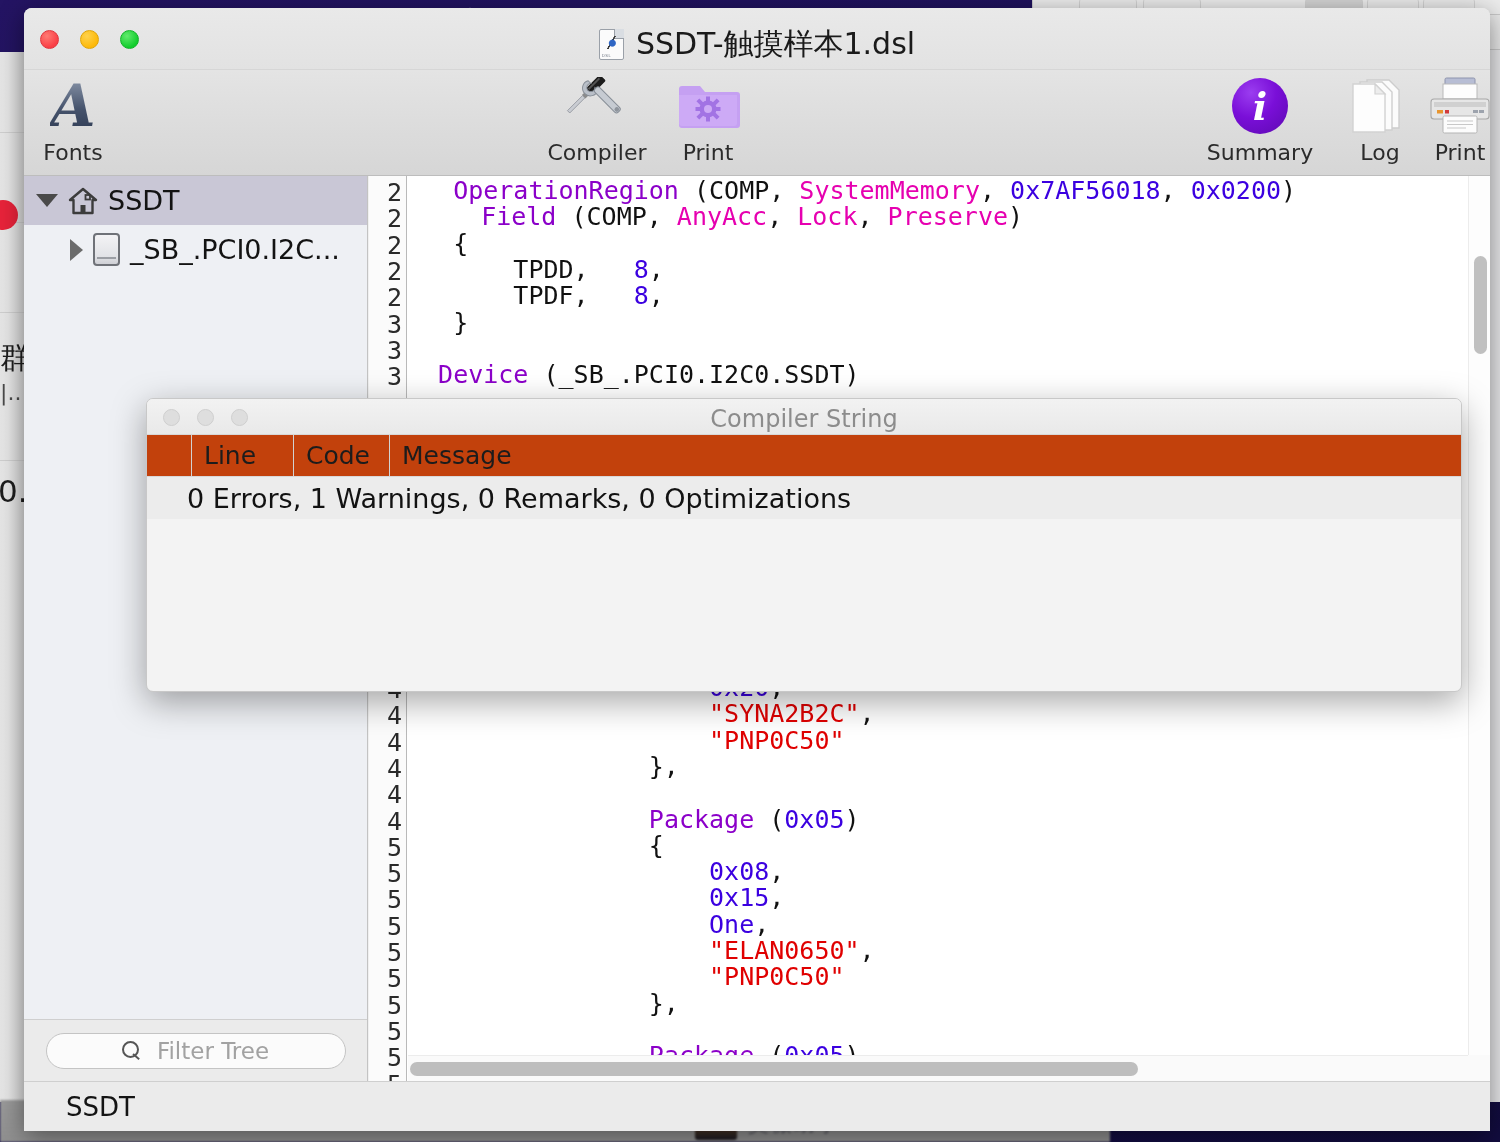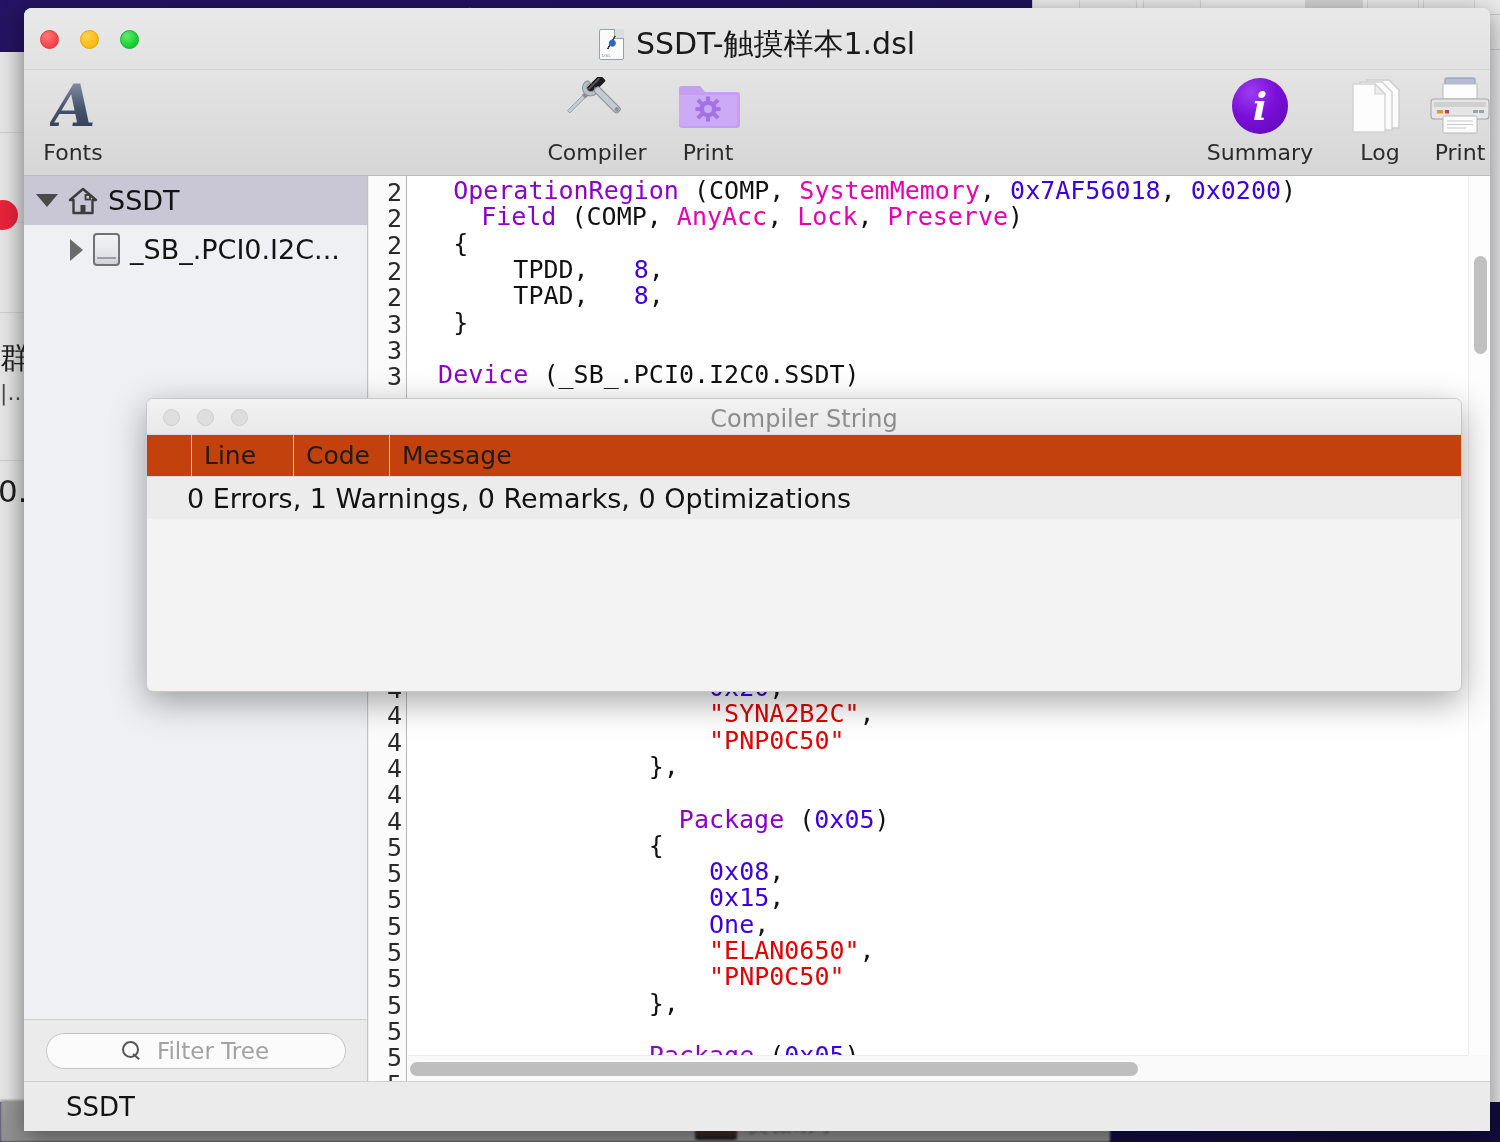--- a/index.html
+++ b/index.html
@@ -551,30 +551,30 @@
             <div class="gutter-num" style="top: 840.9px;">5</div>
             <div class="gutter-num" style="top: 867.2px;">5</div>
             <div class="gutter-num" style="top: 893.5px;">5</div>
             <div class="gutter-num" style="top: 919.8px;">5</div>
           </div>
         <div id="code">
             <div class="code-line" style="top: 2px;"><span class="k-pln">   </span><span class="k-fn">OperationRegion</span><span class="k-pln"> (COMP, </span><span class="k-arg">SystemMemory</span><span class="k-pln">, </span><span class="k-num">0x7AF56018</span><span class="k-pln">, </span><span class="k-num">0x0200</span><span class="k-pln">)</span></div>
             <div class="code-line" style="top: 28.3px; padding-left: 28px;"><span class="k-pln">   </span><span class="k-fn">Field</span><span class="k-pln"> (COMP, </span><span class="k-arg">AnyAcc</span><span class="k-pln">, </span><span class="k-arg">Lock</span><span class="k-pln">, </span><span class="k-arg">Preserve</span><span class="k-pln">)</span></div>
             <div class="code-line" style="top: 54.6px;"><span class="k-pln">   {</span></div>
             <div class="code-line" style="top: 80.9px;"><span class="k-pln">       TPDD,   </span><span class="k-num">8</span><span class="k-pln">,</span></div>
-            <div class="code-line" style="top: 107.2px;"><span class="k-pln">       TPAD,   </span><span class="k-num">8</span><span class="k-pln">,</span></div>
+            <div class="code-line" style="top: 107.2px;"><span class="k-pln">       TPDF,   </span><span class="k-num">8</span><span class="k-pln">,</span></div>
             <div class="code-line" style="top: 133.5px;"><span class="k-pln">   }</span></div>
             <div class="code-line" style="top: 159.8px;"><span class="k-pln"></span></div>
             <div class="code-line" style="top: 186.1px;"><span class="k-pln">  </span><span class="k-fn">Device</span><span class="k-pln"> (_SB_.PCI0.I2C0.SSDT)</span></div>
             <div class="code-line" style="top: 499px;"><span class="k-pln">                    </span><span class="k-num">0x20</span><span class="k-pln">,</span></div>
             <div class="code-line" style="top: 525.3px;"><span class="k-pln">                    </span><span class="k-str">"SYNA2B2C"</span><span class="k-pln">,</span></div>
             <div class="code-line" style="top: 551.6px;"><span class="k-pln">                    </span><span class="k-str">"PNP0C50"</span></div>
             <div class="code-line" style="top: 577.9px;"><span class="k-pln">                },</span></div>
             <div class="code-line" style="top: 604.2px;"><span class="k-pln"></span></div>
-            <div class="code-line" style="top: 630.5px; padding-left: 30px;"><span class="k-pln">                </span><span class="k-fn">Package</span><span class="k-pln"> (</span><span class="k-num">0x05</span><span class="k-pln">)</span></div>
+            <div class="code-line" style="top: 630.5px;"><span class="k-pln">                </span><span class="k-fn">Package</span><span class="k-pln"> (</span><span class="k-num">0x05</span><span class="k-pln">)</span></div>
             <div class="code-line" style="top: 656.8px;"><span class="k-pln">                {</span></div>
             <div class="code-line" style="top: 683.1px;"><span class="k-pln">                    </span><span class="k-num">0x08</span><span class="k-pln">,</span></div>
             <div class="code-line" style="top: 709.4px;"><span class="k-pln">                    </span><span class="k-num">0x15</span><span class="k-pln">,</span></div>
             <div class="code-line" style="top: 735.7px;"><span class="k-pln">                    </span><span class="k-num">One</span><span class="k-pln">,</span></div>
             <div class="code-line" style="top: 762px;"><span class="k-pln">                    </span><span class="k-str">"ELAN0650"</span><span class="k-pln">,</span></div>
             <div class="code-line" style="top: 788.3px;"><span class="k-pln">                    </span><span class="k-str">"PNP0C50"</span></div>
             <div class="code-line" style="top: 814.6px;"><span class="k-pln">                },</span></div>
             <div class="code-line" style="top: 840.9px;"><span class="k-pln"></span></div>
             <div class="code-line" style="top: 867.2px;"><span class="k-pln">                </span><span class="k-fn">Package</span><span class="k-pln"> (</span><span class="k-num">0x05</span><span class="k-pln">)</span></div>
           </div>

